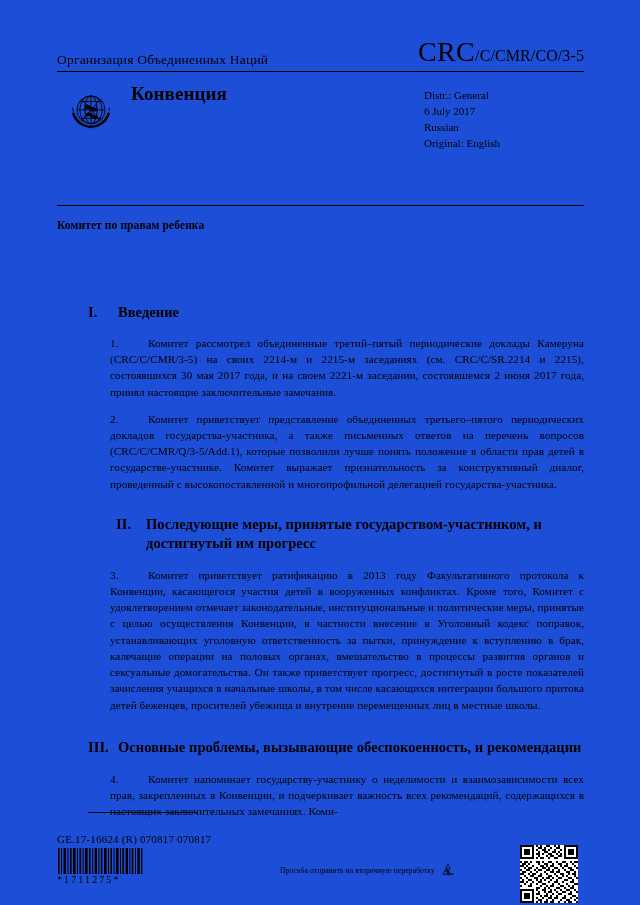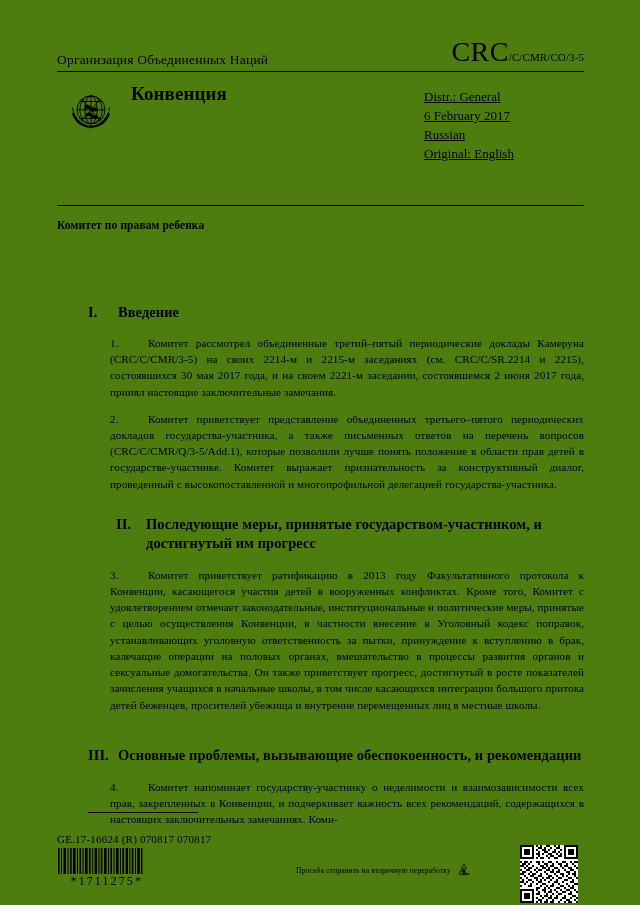--- a/index.html
+++ b/index.html
@@ -10,21 +10,21 @@
   }
   body {
     font-family: "Liberation Serif", "DejaVu Serif", serif;
     color: #000000;
   }
   .page {
     position: relative;
     width: 640px;
     height: 905px;
     margin: 0 auto;
-    background: #4d7c0f;
+    background: #1d4ed8;
     overflow: hidden;
   }
 
   
   .masthead {
     position: absolute;
     left: 57px;
     top: 36px;
     width: 527px;
   }
@@ -43,21 +43,21 @@
   .symbol-line {
     display: flex;
     align-items: baseline;
     white-space: nowrap;
   }
   .symbol-main {
     font-size: 28px;
     letter-spacing: 0.4px;
   }
   .symbol-rest {
-    font-size: 11px;
+    font-size: 16px;
     letter-spacing: 0.1px;
   }
   .rule-heavy {
     border-bottom: 1.6px solid #000;
     width: 100%;
   }
 
   .masthead-body {
     display: flex;
     align-items: flex-start;
@@ -77,24 +77,23 @@
     font-weight: bold;
     font-size: 19px;
     line-height: 1.18;
     letter-spacing: 0.1px;
     padding-top: 1px;
   }
   .distr-block {
     flex: 0 0 auto;
     width: 160px;
     margin-left: 8px;
-    font-size: 13px;
+    font-size: 11px;
     line-height: 1.45;
     padding-top: 6px;
-    text-decoration: underline;
   }
   .distr-block div { white-space: nowrap; }
 
   
   .rule-committee {
     position: absolute;
     left: 57px;
     top: 205px;
     width: 527px;
     border-bottom: 1.2px solid #000;
@@ -140,21 +139,21 @@
     letter-spacing: 0.05px;
   }
   .sec .num {
     flex: 0 0 30px;
     text-align: left;
   }
   .sec .txt { flex: 1 1 auto; }
 
   .sec-1 { margin-bottom: 13px; }
   .sec-2 { margin-top: 23px; margin-bottom: 14px; margin-left: 28px; }
-  .sec-3 { margin-top: 33px; margin-bottom: 14px; }
+  .sec-3 { margin-top: 25px; margin-bottom: 14px; }
 
   .para {
     margin: 0 0 11px 0;
     padding-left: 22px;
     font-size: 11.2px;
     line-height: 1.45;
     text-align: justify;
     text-justify: inter-word;
     letter-spacing: 0.05px;
   }
@@ -196,28 +195,28 @@
     left: 57px;
     top: 848px;
     width: 86px;
     height: 26px;
   }
   .barcode-caption {
     position: absolute;
     left: 57px;
     top: 874px;
     width: 86px;
-    text-align: right;
-    font-size: 12px;
+    text-align: left;
+    font-size: 10px;
     letter-spacing: 2.1px;
     white-space: nowrap;
   }
   .recycle-line {
     position: absolute;
-    left: 296px;
+    left: 280px;
     top: 862px;
     display: flex;
     align-items: center;
     font-size: 7.6px;
     letter-spacing: 0.1px;
     white-space: nowrap;
   }
   .recycle-icon {
     width: 16px;
     height: 16px;
@@ -282,21 +281,21 @@
           </g>
         </svg>
       </div>
 
       <div class="conv-title">
         <div>Конвенция</div>
       </div>
 
       <div class="distr-block">
         <div>Distr.: General</div>
-        <div>6 February 2017</div>
+        <div>6 July 2017</div>
         <div>Russian</div>
         <div>Original: English</div>
       </div>
     </div>
   </div>
 
   <div class="rule-committee"></div>
   <div class="committee">Комитет по правам ребенка</div>
 
 

